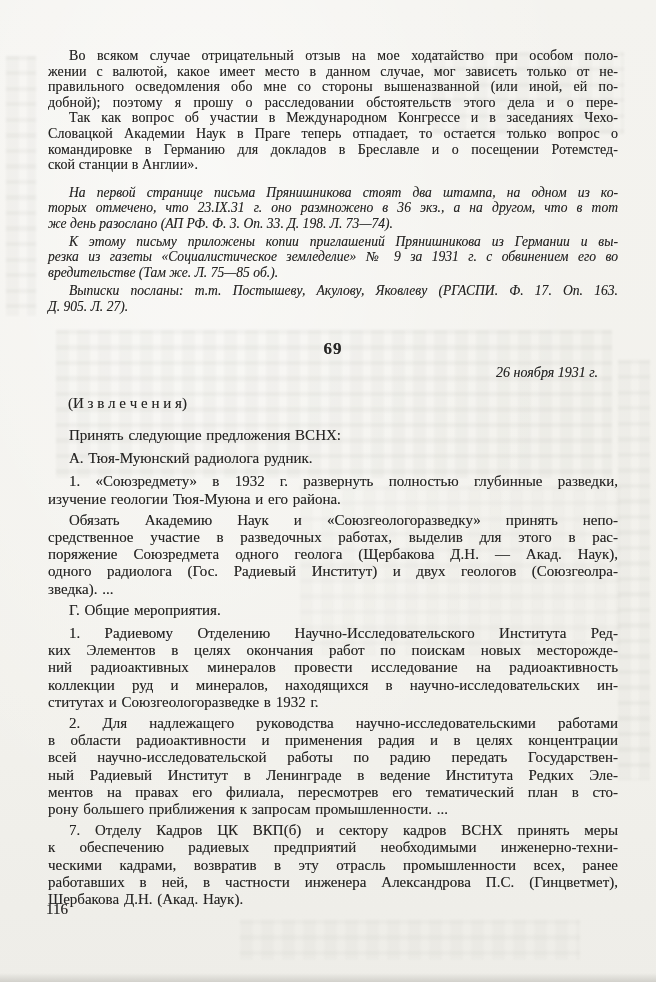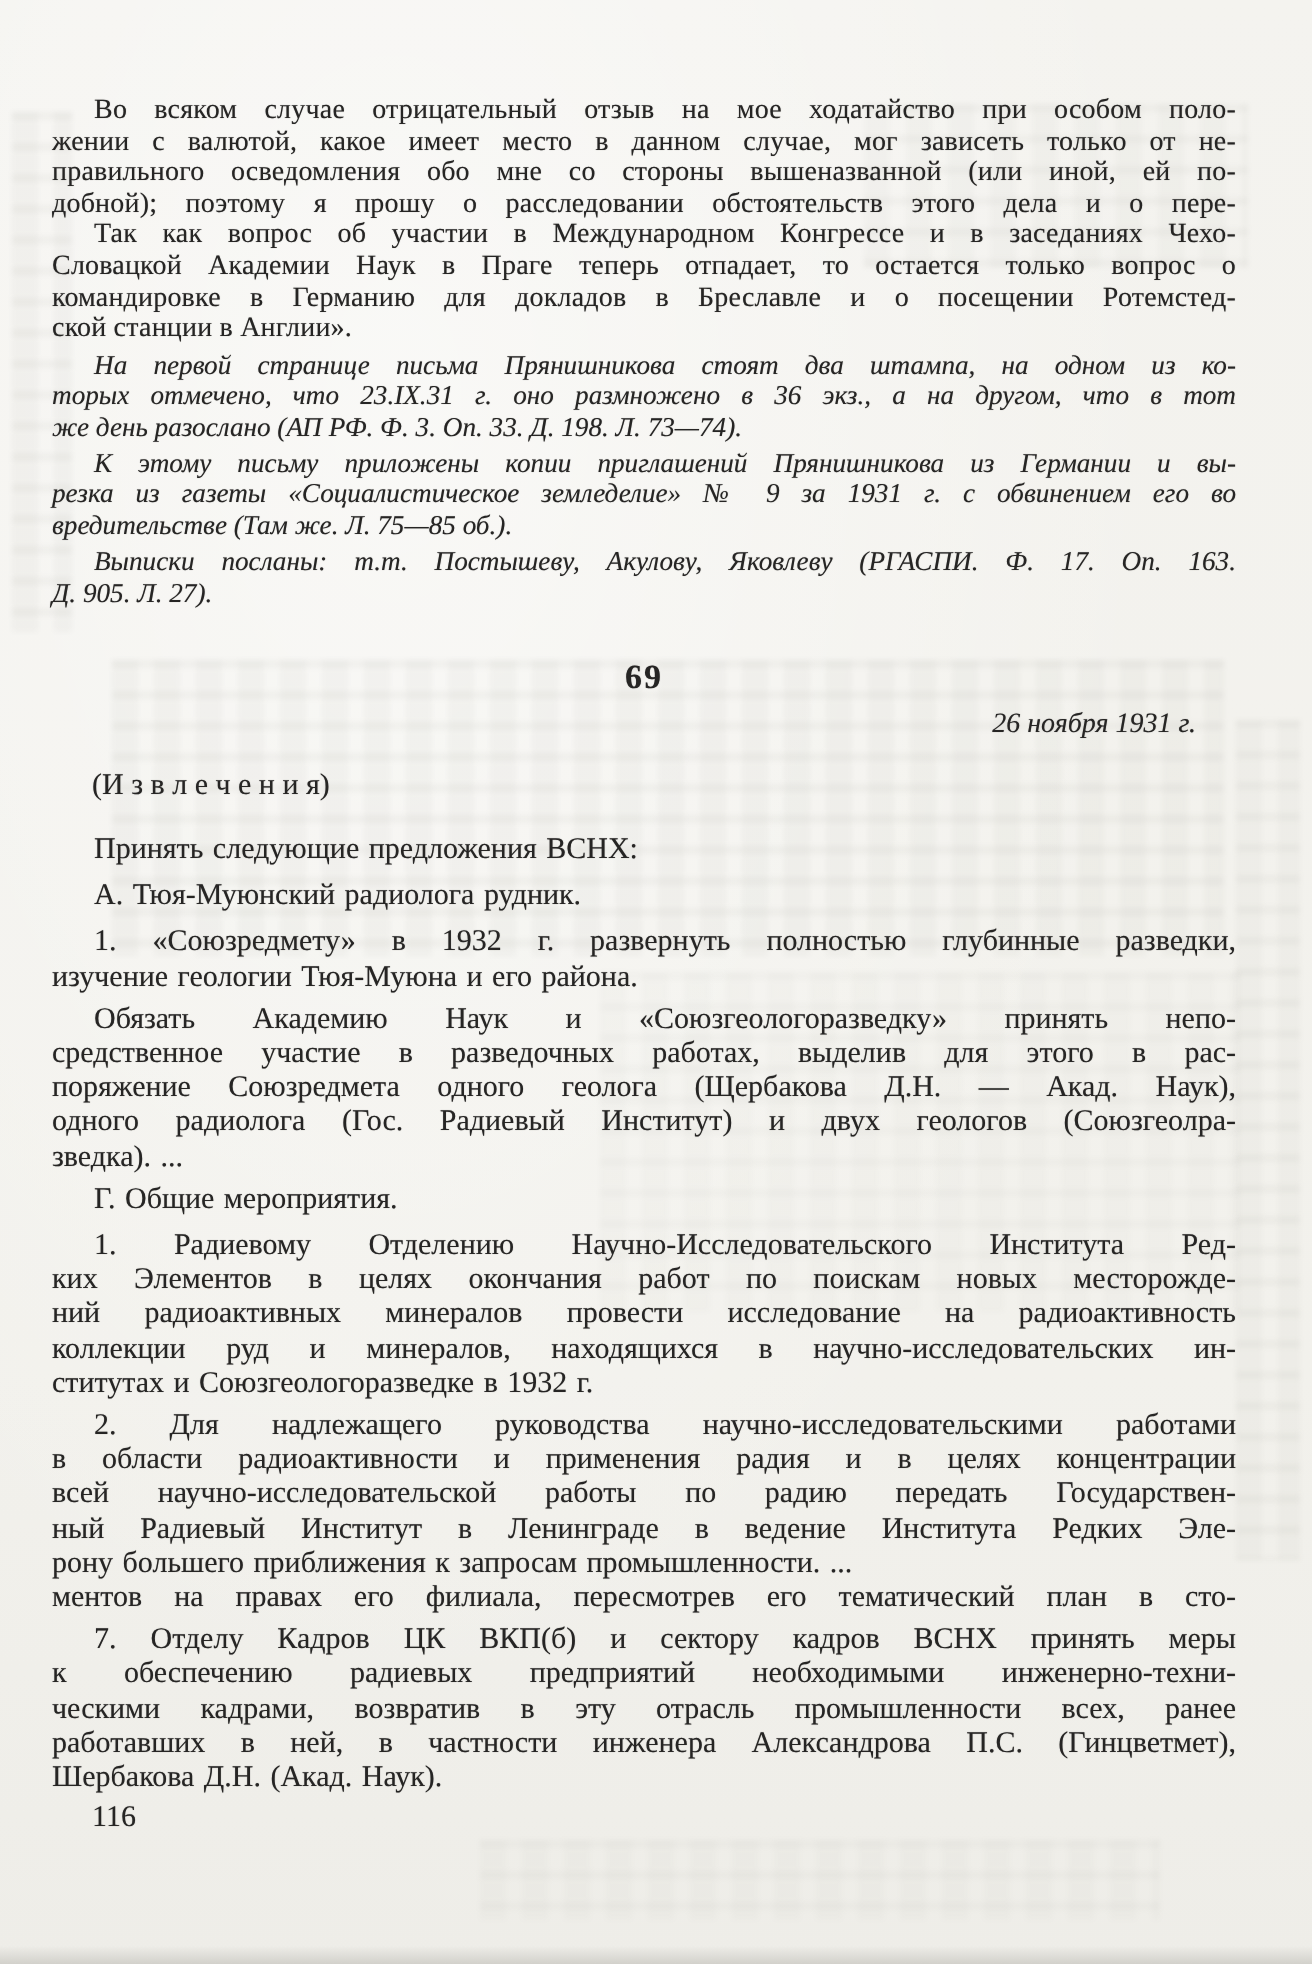--- a/index.html
+++ b/index.html
@@ -10,28 +10,28 @@
     margin: 0 auto;
     background:
       radial-gradient(ellipse at 30% 20%, rgba(255,255,255,.5), rgba(255,255,255,0) 60%),
       linear-gradient(180deg, #f4f3ef 0%, #f2f1ec 70%, #eeede8 100%);
     overflow: hidden;
     font-family: "Liberation Serif", "DejaVu Serif", serif;
     color: #262524;
   }
   .column {
     position: relative;
-    padding: 48px 38px 0 26px;
+    padding: 48px 38px 0 48px;
     z-index: 2;
   }
   
   .letter { font-size: 14px; line-height: 15.6px; letter-spacing: .1px; }
   .letter .para { margin: 0; }
   
-  .note { font-size: 13.6px; line-height: 15.4px; font-style: italic; margin-top: 2px; }
+  .note { font-size: 13.6px; line-height: 15.4px; font-style: italic; margin-top: 12px; }
   .note .para { margin: 0 0 3px 0; }
   
   .doc { margin-top: 25px; font-size: 15px; line-height: 17.2px; }
   .doc-number {
     text-align: center; font-weight: bold; font-size: 17px;
     line-height: 20px; letter-spacing: 1px; margin-bottom: 6px;
   }
   .doc-date {
     text-align: right; font-style: italic; font-size: 14px;
     line-height: 16px; padding-right: 20px; margin-bottom: 14px;
@@ -152,22 +152,22 @@
           <div class="ln">ких Элементов в целях окончания работ по поискам новых месторожде-</div>
           <div class="ln">ний радиоактивных минералов провести исследование на радиоактивность</div>
           <div class="ln">коллекции руд и минералов, находящихся в научно-исследовательских ин-</div>
           <div class="ln ln-last">ститутах и Союзгеологоразведке в 1932 г.</div>
         </div>
       <div class="para indented">
           <div class="ln ln-first">2. Для надлежащего руководства научно-исследовательскими работами</div>
           <div class="ln">в области радиоактивности и применения радия и в целях концентрации</div>
           <div class="ln">всей научно-исследовательской работы по радию передать Государствен-</div>
           <div class="ln">ный Радиевый Институт в Ленинграде в ведение Института Редких Эле-</div>
+          <div class="ln">ментов на правах его филиала, пересмотрев его тематический план в сто-</div>
           <div class="ln ln-last">рону большего приближения к запросам промышленности. ...</div>
-          <div class="ln">ментов на правах его филиала, пересмотрев его тематический план в сто-</div>
         </div>
       <div class="para indented">
           <div class="ln ln-first">7. Отделу Кадров ЦК ВКП(б) и сектору кадров ВСНХ принять меры</div>
           <div class="ln">к обеспечению радиевых предприятий необходимыми инженерно-техни-</div>
           <div class="ln">ческими кадрами, возвратив в эту отрасль промышленности всех, ранее</div>
           <div class="ln">работавших в ней, в частности инженера Александрова П.С. (Гинцветмет),</div>
           <div class="ln ln-last">Шербакова Д.Н. (Акад. Наук).</div>
         </div>
     </div>
 

